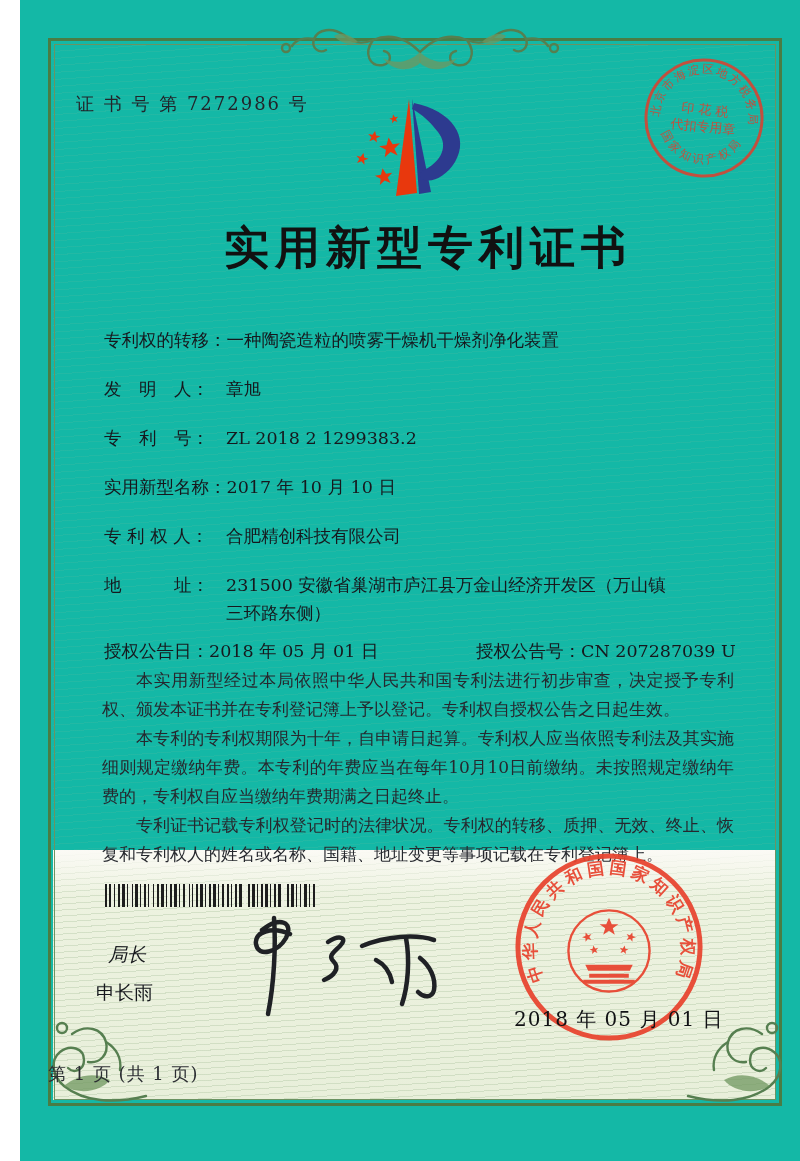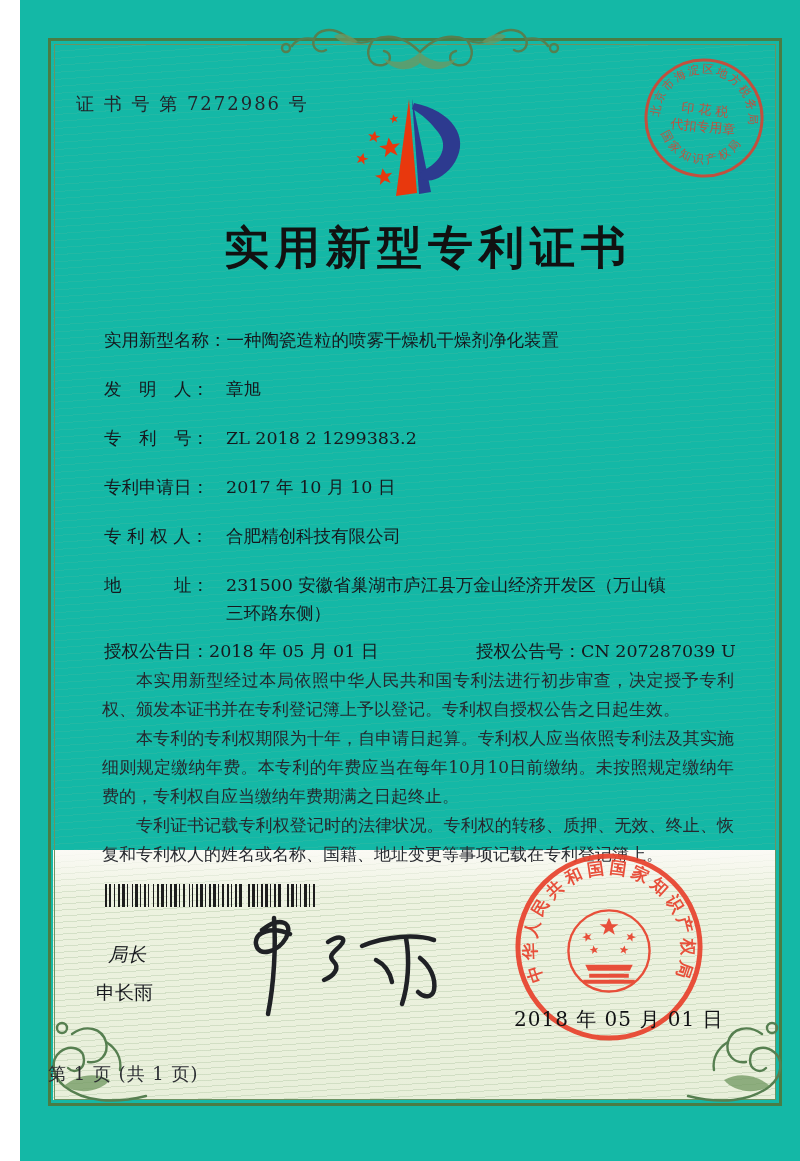--- a/index.html
+++ b/index.html
@@ -144,33 +144,33 @@
       <textPath href="#taxArcBottom" startOffset="50%" text-anchor="middle">国家知识产权局</textPath>
     </text>
     <text class="stamp-text" x="72" y="68" font-size="13" text-anchor="middle">印 花 税</text>
     <text class="stamp-text" x="72" y="85" font-size="13" text-anchor="middle">代扣专用章</text>
   </svg>
 
   <div class="title">实用新型专利证书</div>
 
   <div class="fields">
     <div class="field-row">
-      <span class="field-label">实用新型名称：</span>
+      <span class="field-label">专利权的转移：</span>
       <span class="field-value">一种陶瓷造粒的喷雾干燥机干燥剂净化装置</span>
     </div>
     <div class="field-row">
       <span class="field-label">发　明　人：</span>
       <span class="field-value">章旭</span>
     </div>
     <div class="field-row">
       <span class="field-label">专　利　号：</span>
       <span class="field-value">ZL 2018 2 1299383.2</span>
     </div>
     <div class="field-row">
-      <span class="field-label">专利申请日：</span>
+      <span class="field-label">实用新型名称：</span>
       <span class="field-value">2017 年 10 月 10 日</span>
     </div>
     <div class="field-row">
       <span class="field-label">专 利 权 人：</span>
       <span class="field-value">合肥精创科技有限公司</span>
     </div>
     <div class="field-row addr-row">
       <span class="field-label">地　　　址：</span>
       <span class="field-value addr-value">231500 安徽省巢湖市庐江县万金山经济开发区（万山镇三环路东侧）</span>
     </div>

